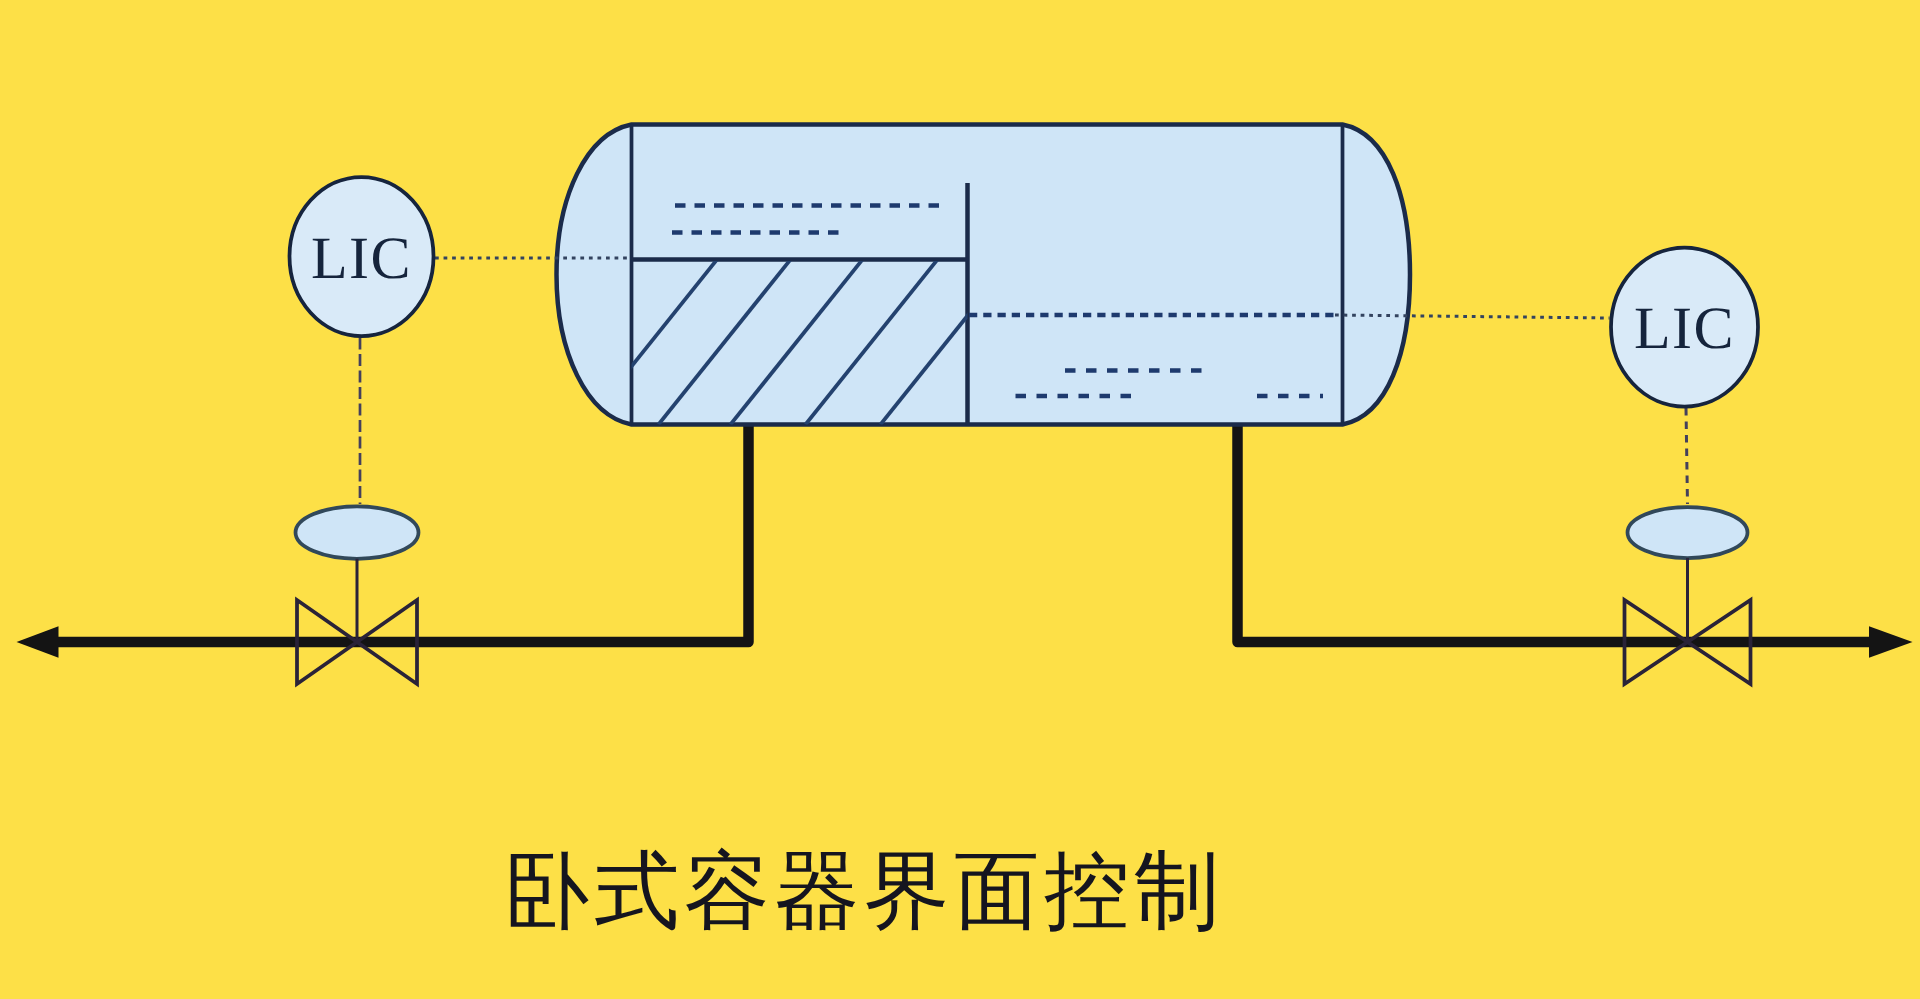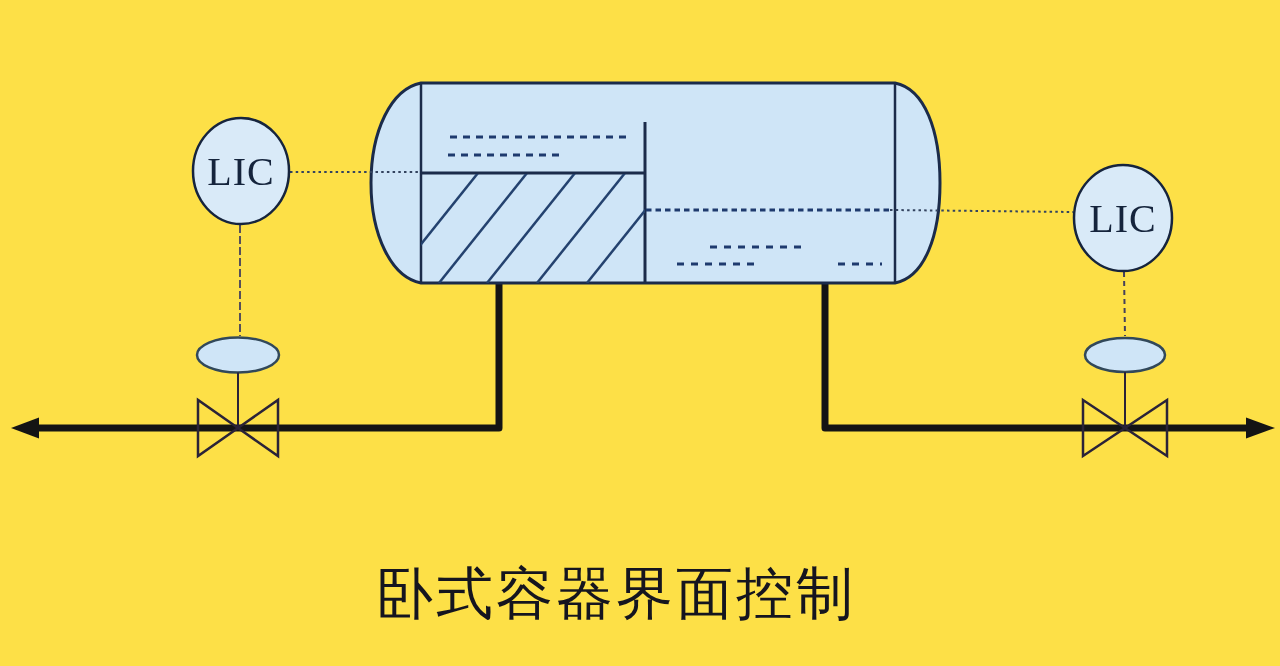--- a/index.html
+++ b/index.html
@@ -7,21 +7,21 @@
     position:relative;
     width:1280px;height:666px;
     background:#fde047;
     overflow:hidden;
     font-family:"Liberation Serif", serif;
   }
   .stage svg{position:absolute;left:0;top:0;}
   .diagram-title{
     position:absolute;
     left:336px;top:556px;width:520px;
-    text-align:right;
+    text-align:left;
     font-size:57px;
     letter-spacing:3px;
     color:#15151f;
     font-family:"Liberation Serif", serif;
     white-space:nowrap;
   }
   .lic-text{
     font-family:"Liberation Serif", serif;
     font-size:40px;
     fill:#15243c;

